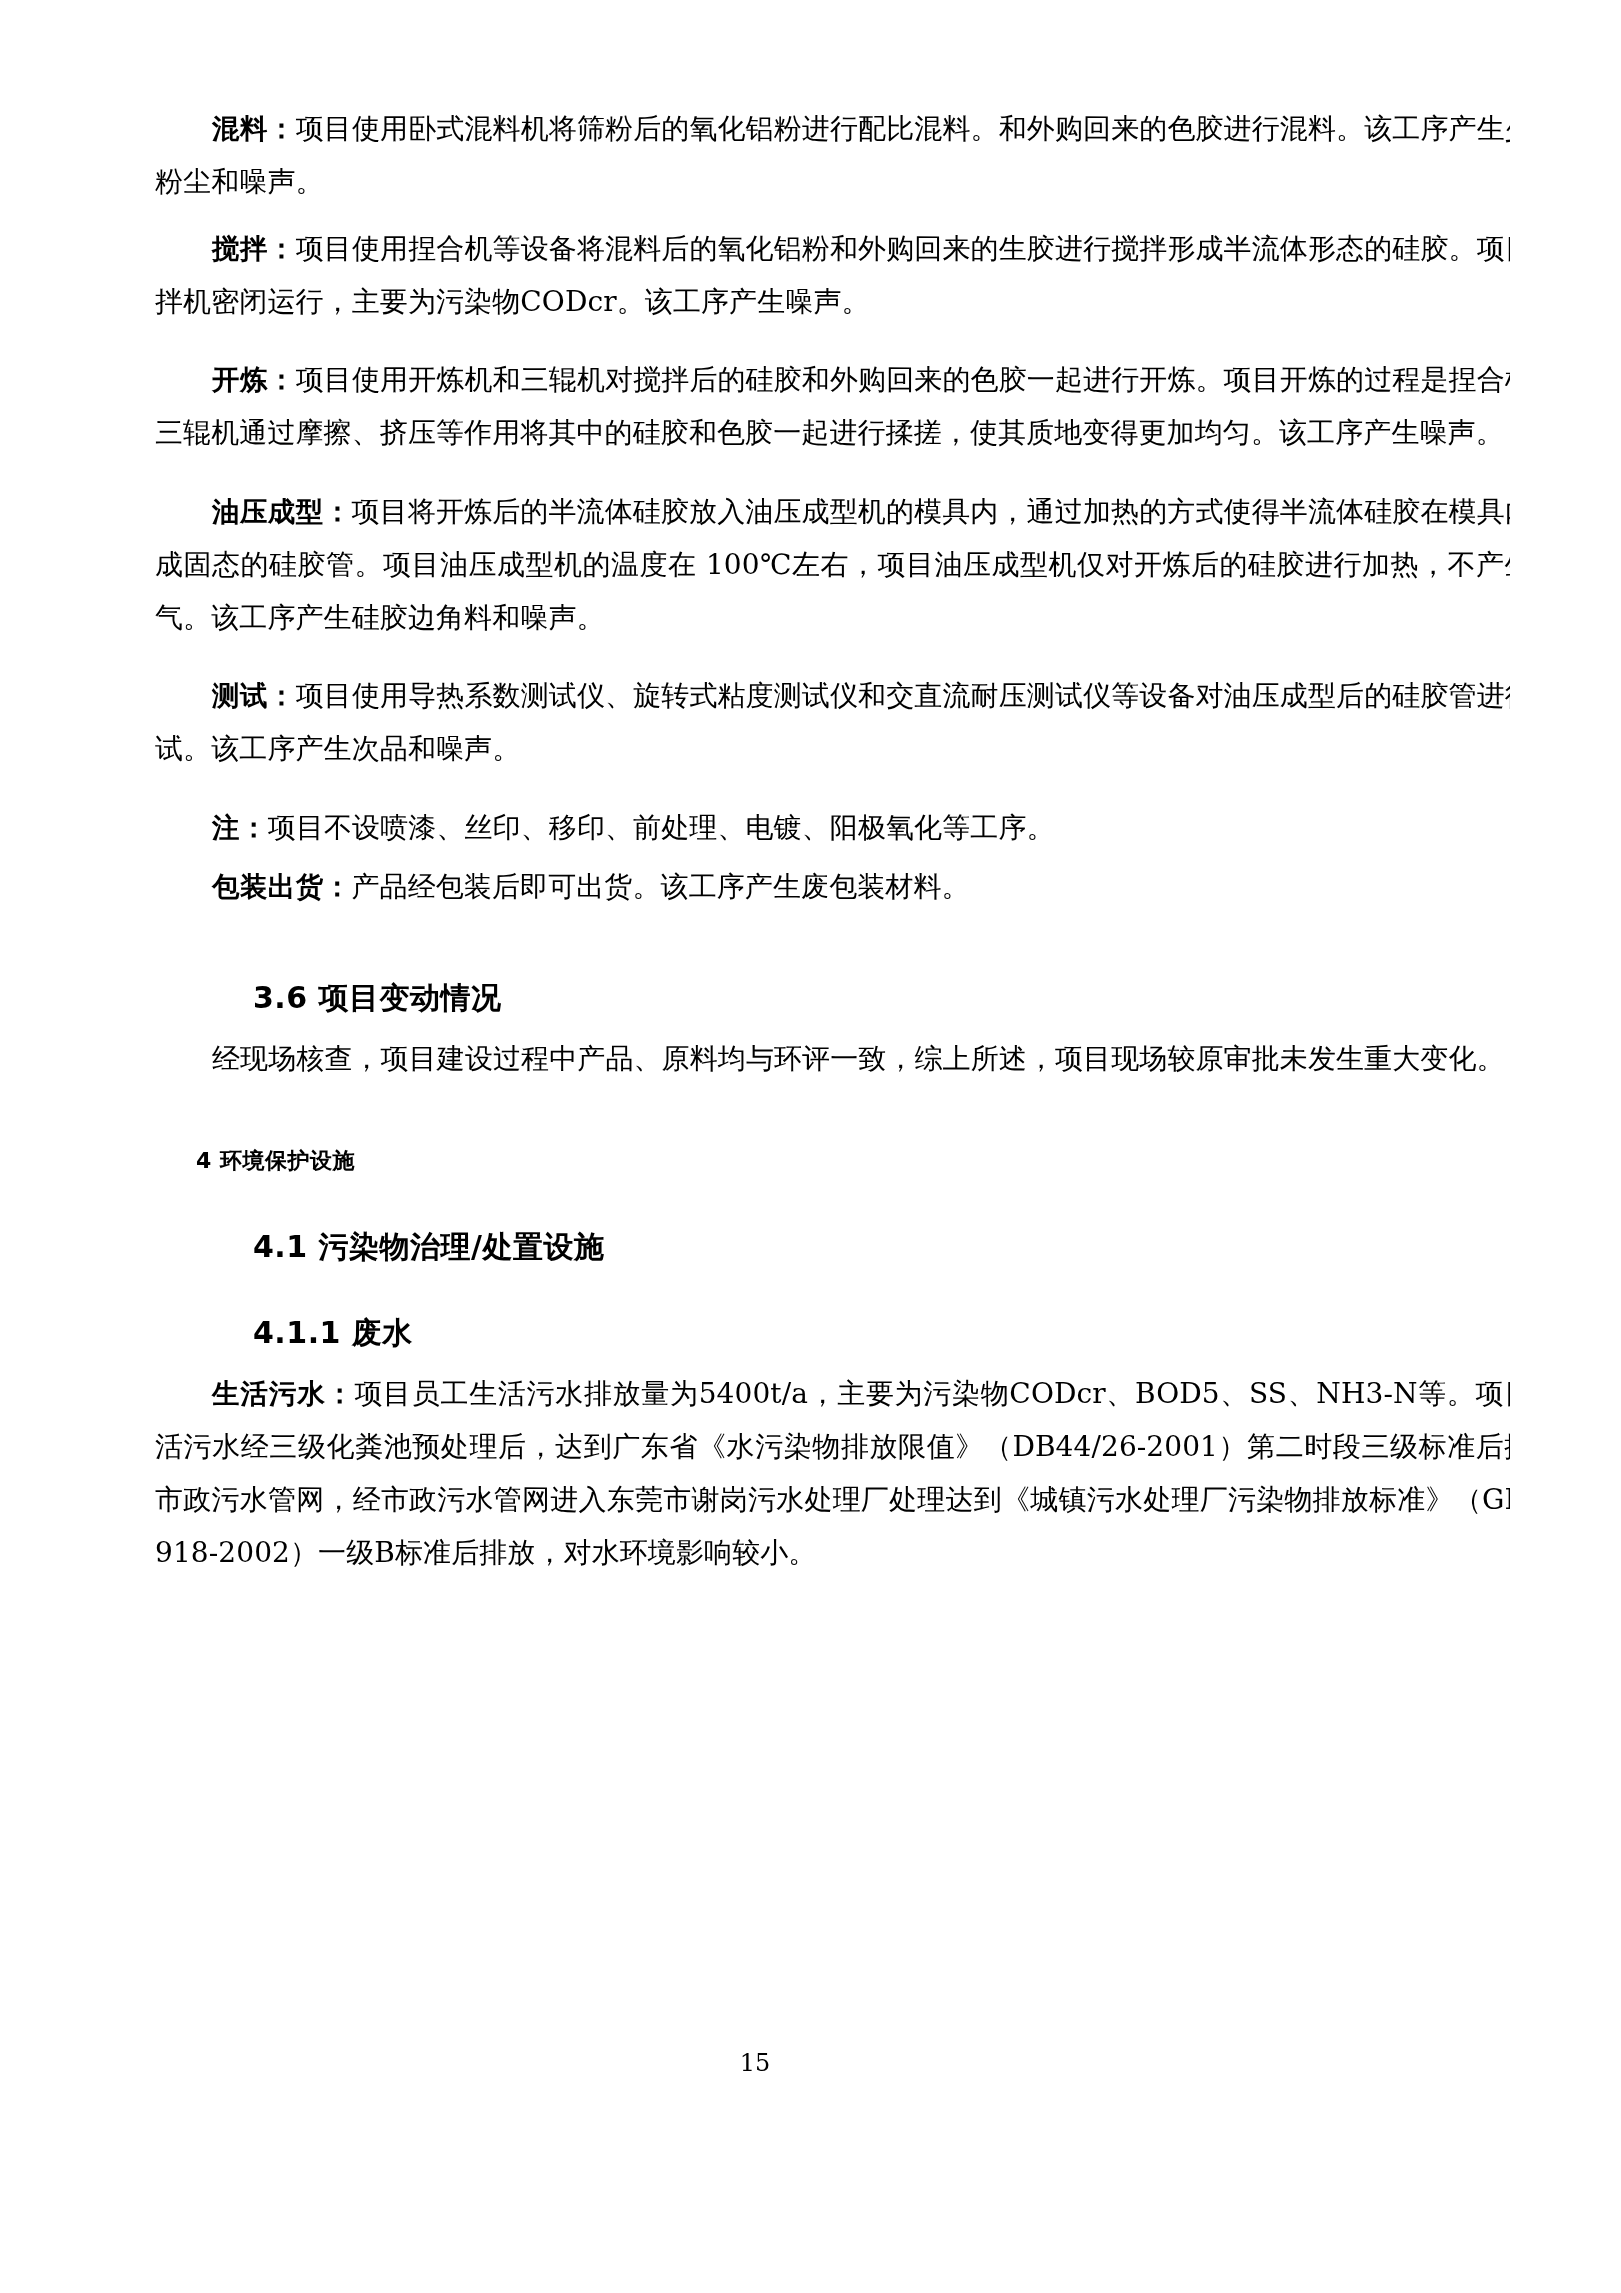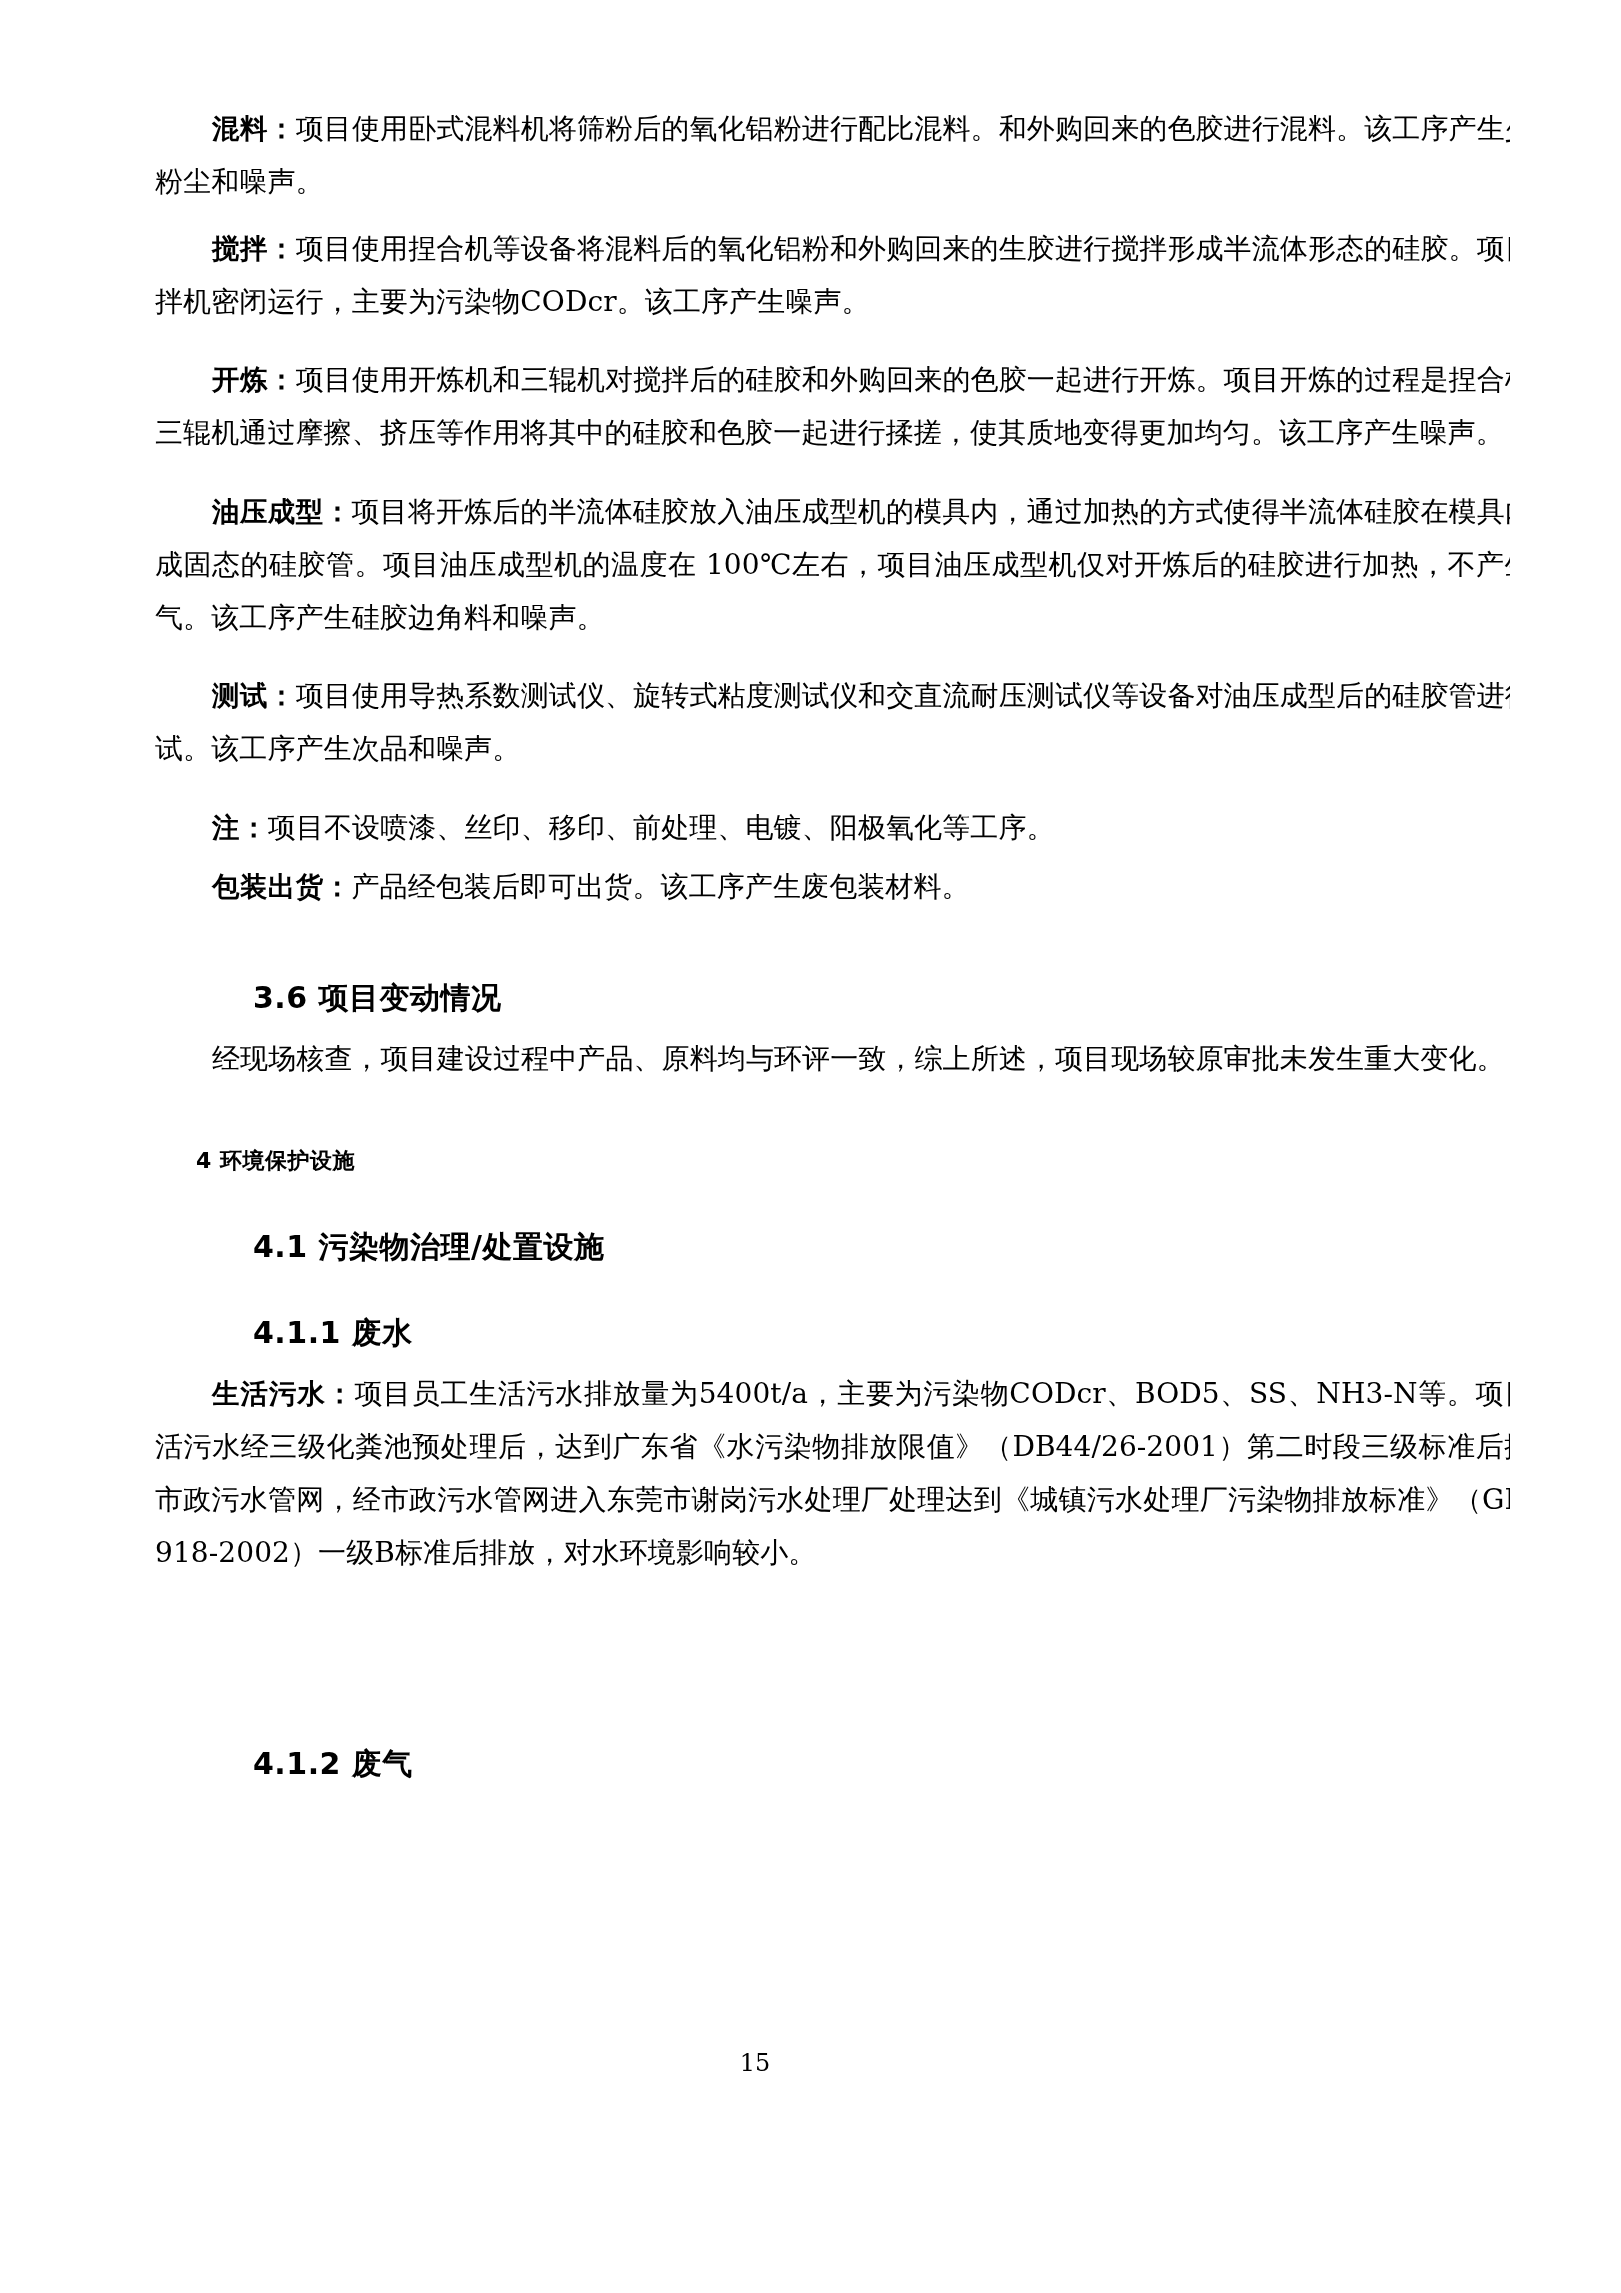--- a/index.html
+++ b/index.html
@@ -125,20 +125,19 @@
 
     <div class="sp-8"></div>
 
 
     <p class="para"><span class="lbl">生活污水：</span><span>项目员工生活污水排放量为5400t/a，主要为污染物CODcr、BOD5、SS、NH3-N等。项目生活污水经三级化粪池预处理后，达到广东省《水污染物排放限值》（DB44/26-2001）第二时段三级标准后排入市政污水管网，经市政污水管网进入东莞市谢岗污水处理厂处理达到《城镇污水处理厂污染物排放标准》（GB18918-2002）一级B标准后排放，对水环境影响较小。</span></p>
 
     <div class="sp-56"></div>
     <div class="sp-56"></div>
     <div class="sp-44"></div>
 
-    <h3 class="h3">4.1.2 废气</h3>
 
   </div>
 
   <div class="page-number">15</div>
 
 </div>
 
 
 </body></html>

